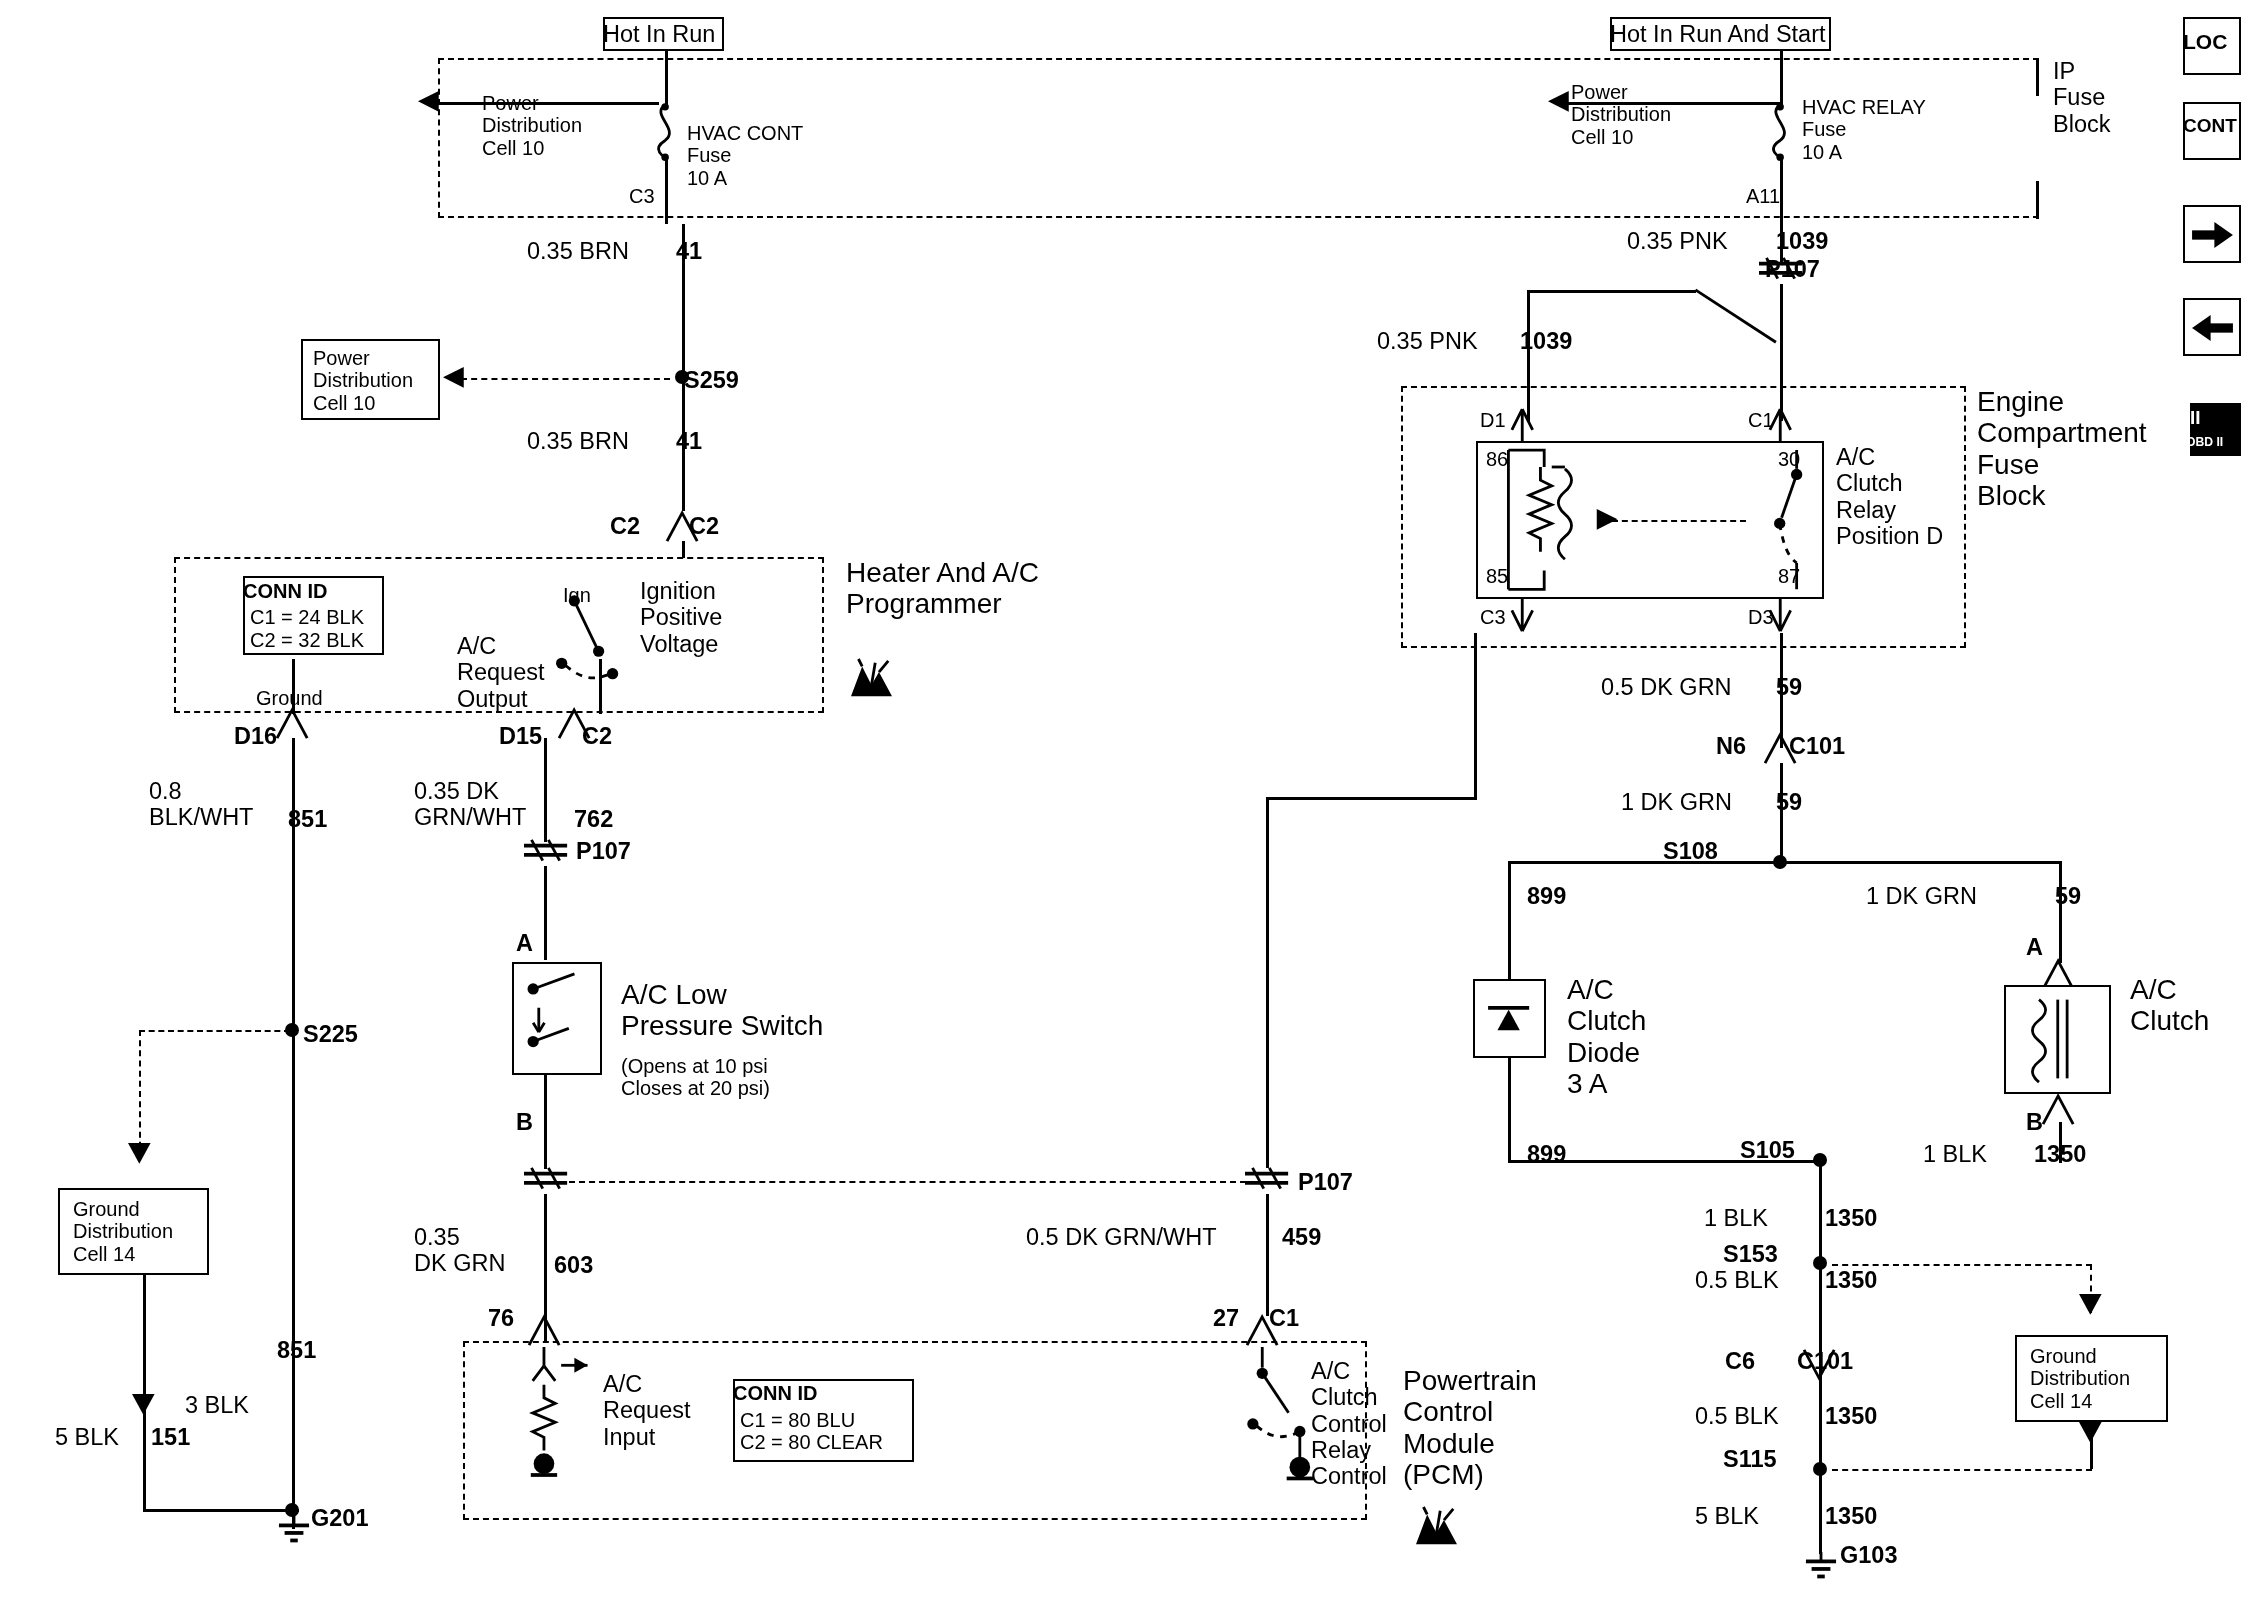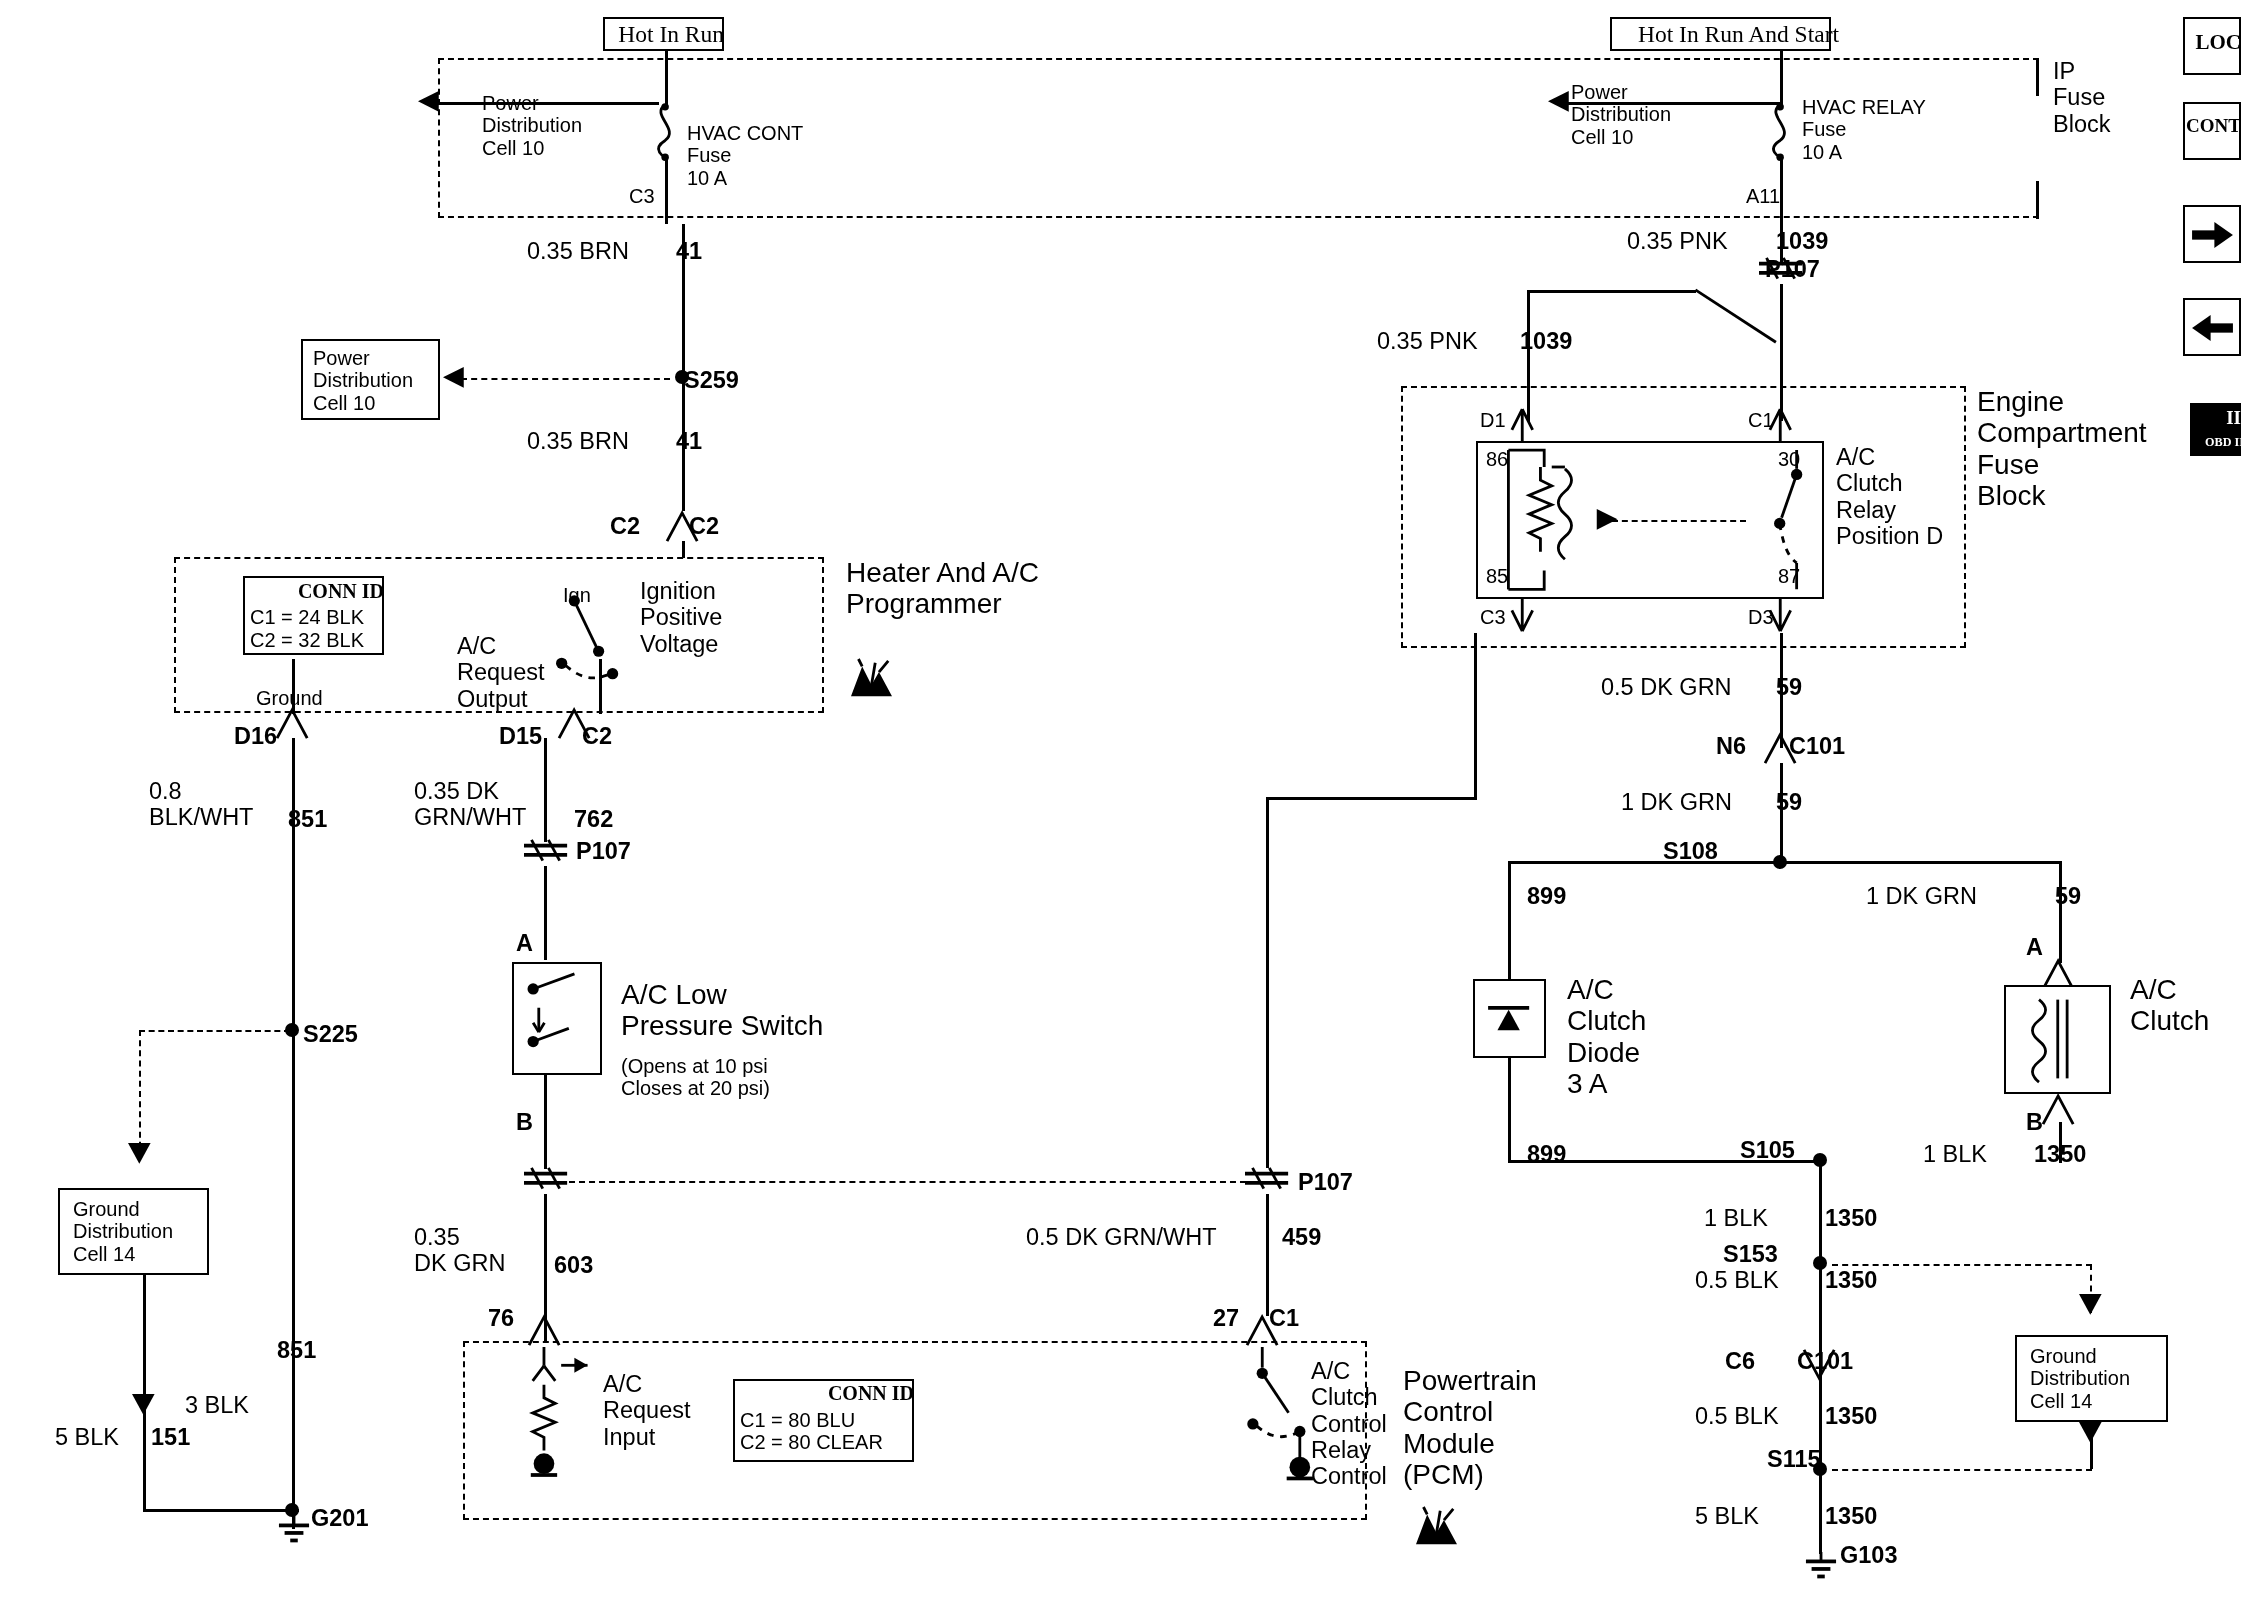--- a/index.html
+++ b/index.html
@@ -9,21 +9,21 @@
   .lbl.sm{font-size:20px;}
   .lbl.bold{font-weight:bold;}
   .lbl.big{font-size:28px;}
   .box{position:absolute;border:2.8px solid #000;box-sizing:border-box;background:#fff;}
   .dbox{position:absolute;border:2.8px dashed #000;box-sizing:border-box;}
   .hline{position:absolute;background:#000;height:2.8px;}
   .vline{position:absolute;background:#000;width:2.8px;}
   .hdash{position:absolute;height:0;border-top:2.8px dashed #000;}
   .vdash{position:absolute;width:0;border-left:2.8px dashed #000;}
   .dot{position:absolute;width:14px;height:14px;background:#000;border-radius:50%;}
-  .ctr{position:absolute;text-align:right;font-size:23.5px;white-space:pre;font-family:Liberation Serif, serif;}
+  .ctr{position:absolute;text-align:left;font-size:23.5px;white-space:pre;}
   .sq{position:absolute;border:2.8px solid #000;box-sizing:border-box;background:#fff;}
   svg{position:absolute;overflow:visible;}
   .esd{position:absolute;width:49px;height:41px;}
 </style>
 </head>
 <body>
 
 <div id="page">
 
   <div class="box" style="left:603px;top:17px;width:121px;height:34px;"></div>
@@ -458,21 +458,21 @@
   <div class="lbl bold" style="left:1725px;top:1348px;">C6</div>
   <div class="lbl bold" style="left:1797px;top:1348px;">C101</div>
   <svg style="left:1802px;top:1348px;width:38px;height:32px;" viewBox="0 0 40 34" width="38" height="32">
       <path d="M2 2 L18 32 L34 2" stroke="#000" stroke-width="3" fill="none"></path>
     </svg>
 
   <div class="lbl" style="left:1695px;top:1403px;">0.5 BLK</div>
   <div class="lbl bold" style="left:1825px;top:1403px;">1350</div>
 
   <div class="dot" style="left:1813px;top:1462px;"></div>
-  <div class="lbl bold" style="left:1723px;top:1446px;margin-left:44px;">S115</div>
+  <div class="lbl bold" style="left:1723px;top:1446px;">S115</div>
   <div class="lbl" style="left:1695px;top:1503px;">5 BLK</div>
   <div class="lbl bold" style="left:1825px;top:1503px;">1350</div>
   <svg style="left:1802px;top:1552px;width:38px;height:32px;" viewBox="0 0 40 34" width="38" height="32">
     <line x1="20" y1="0" x2="20" y2="10" stroke="#000" stroke-width="3"></line>
     <line x1="4" y1="10" x2="36" y2="10" stroke="#000" stroke-width="4"></line>
     <line x1="10" y1="18" x2="30" y2="18" stroke="#000" stroke-width="4"></line>
     <line x1="16" y1="26" x2="24" y2="26" stroke="#000" stroke-width="4"></line>
   </svg>
   <div class="lbl bold" style="left:1840px;top:1542px;">G103</div>
 

